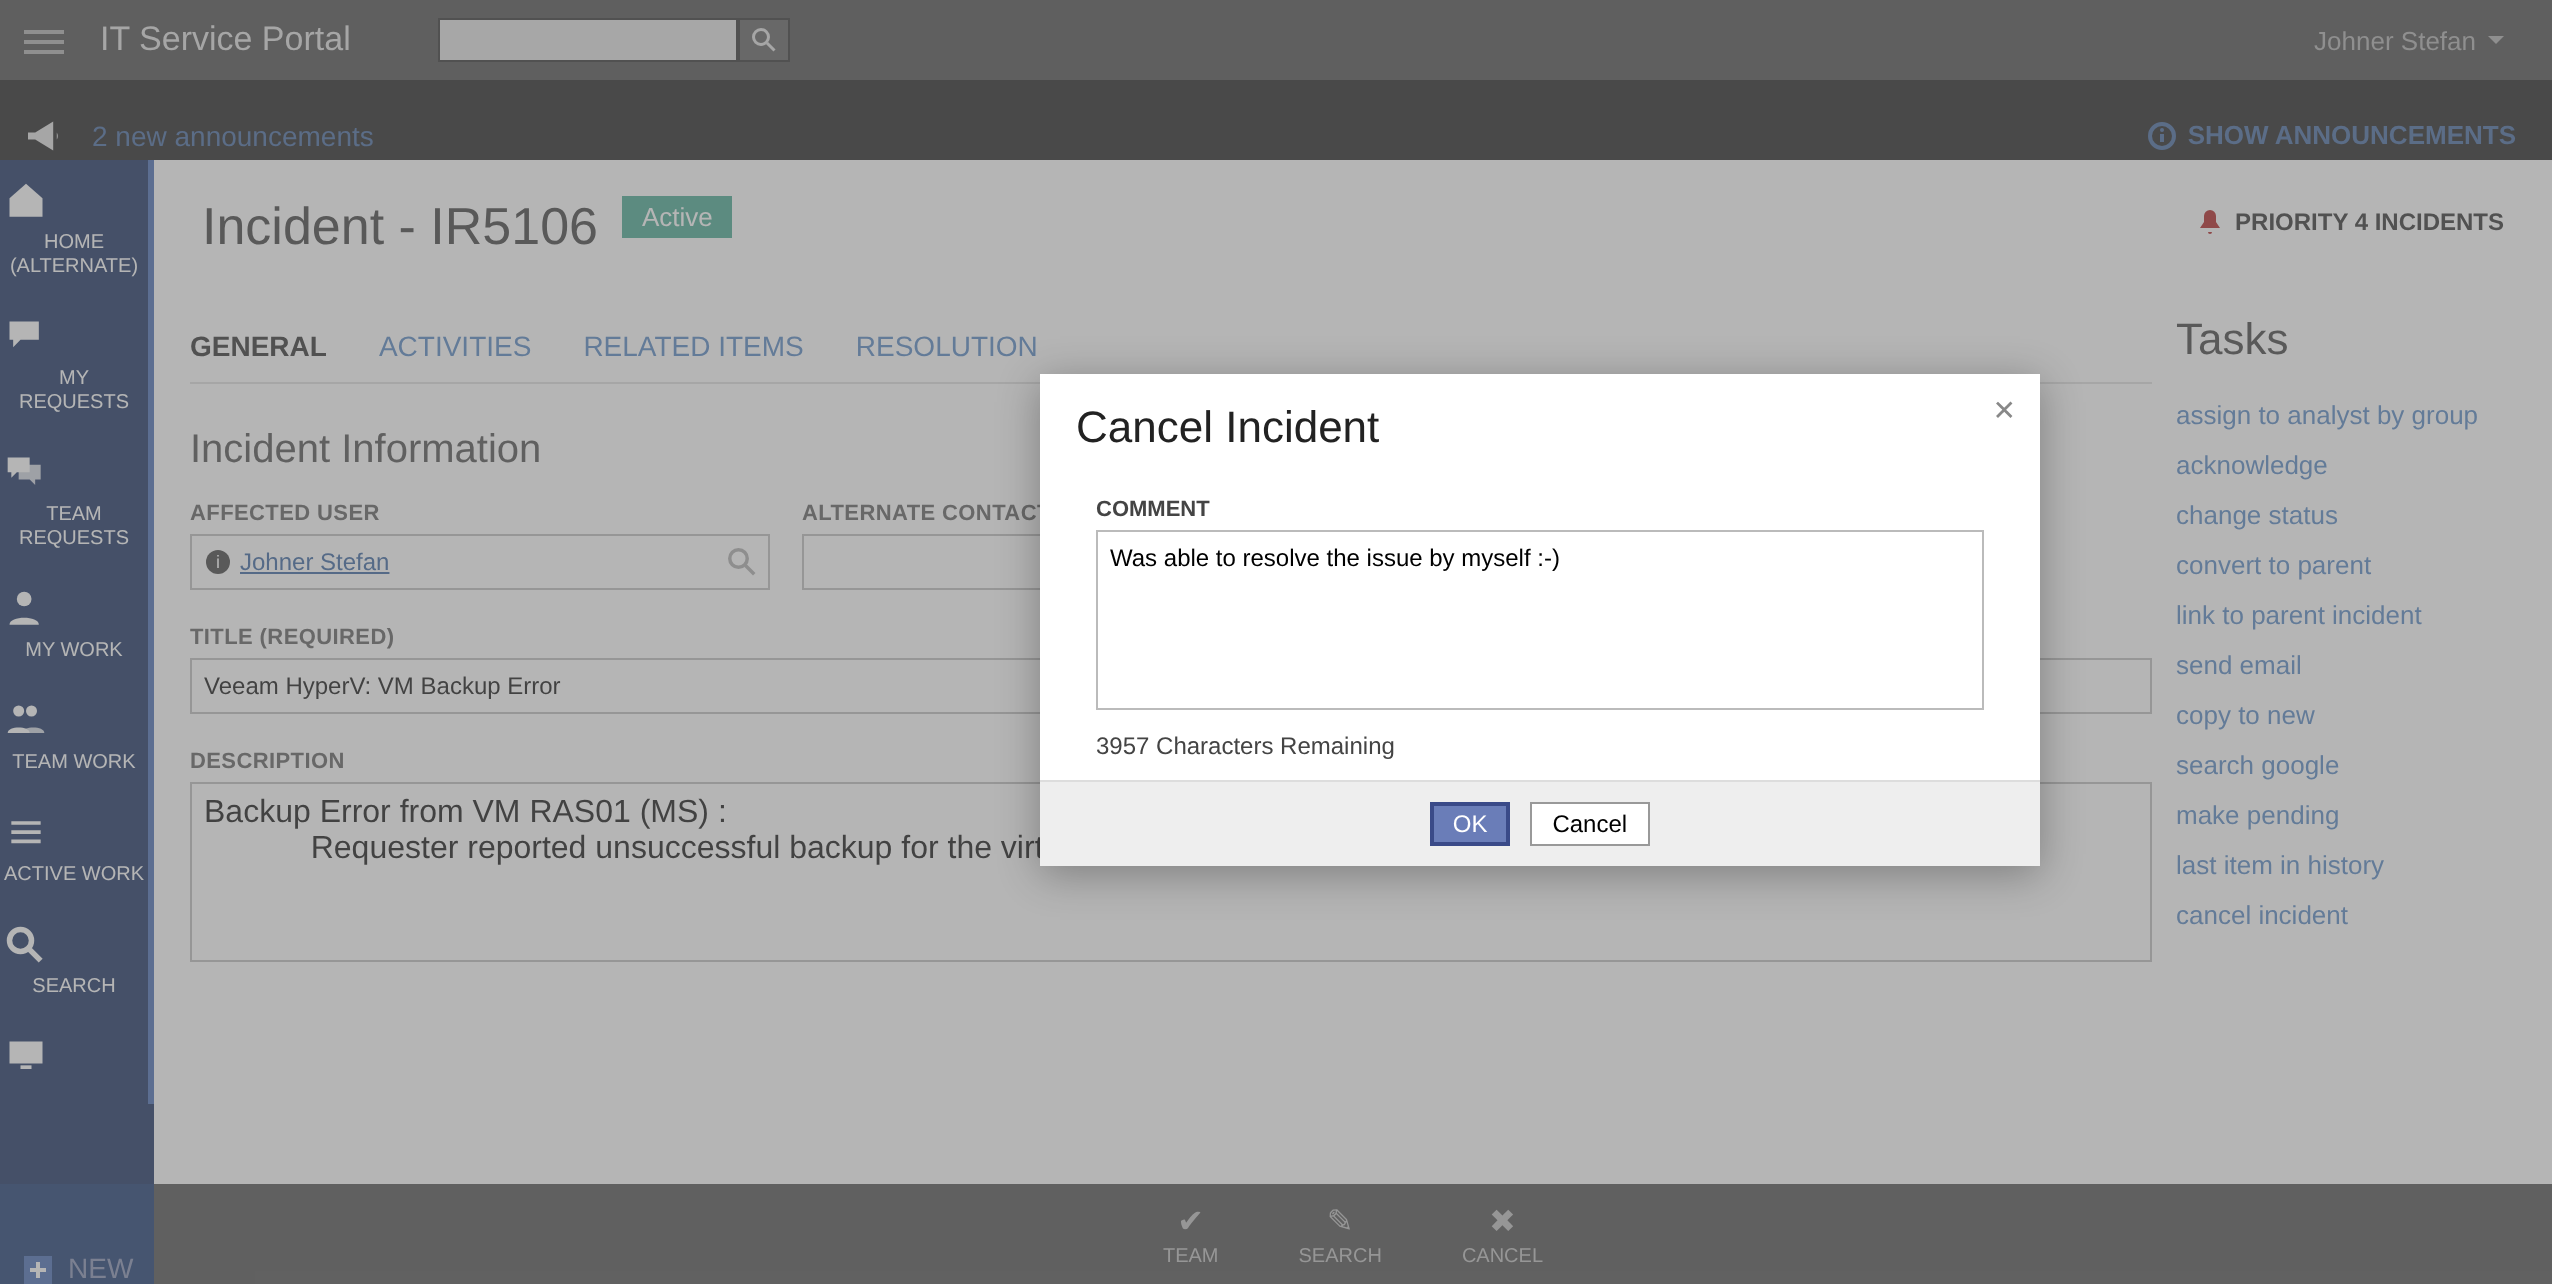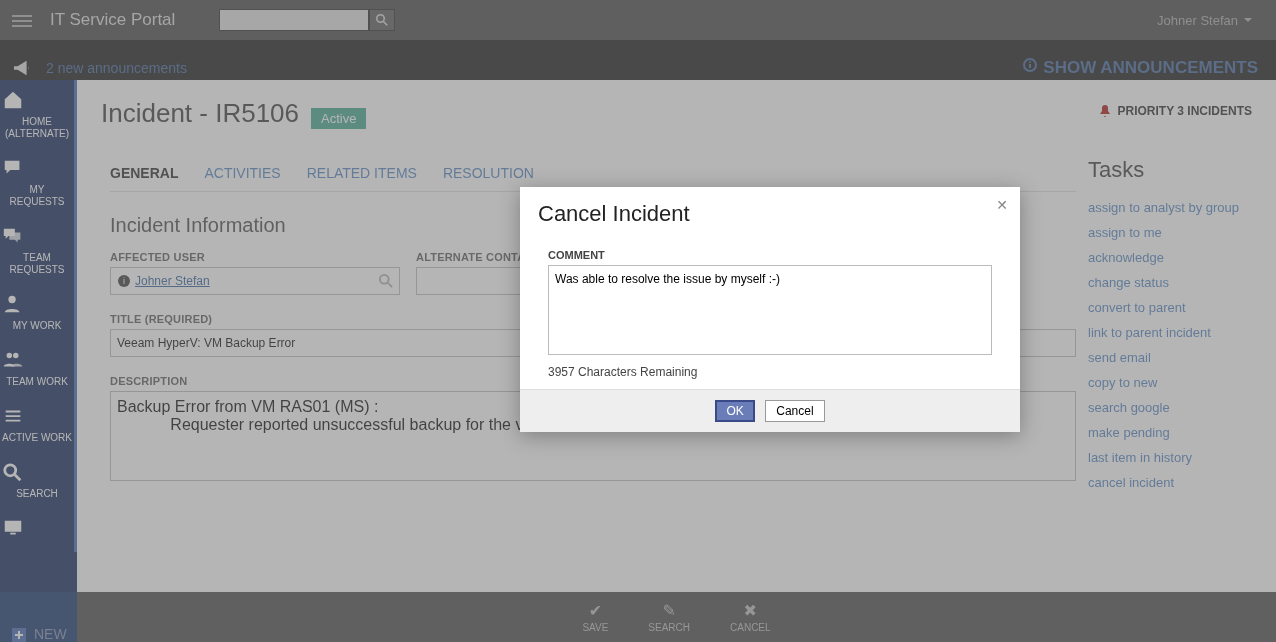--- a/index.html
+++ b/index.html
@@ -11,38 +11,38 @@
 .hamburger div { height:2px; background:#aaa; margin:3px 0; }
 .portal-title { font-size:17px; color:#ddd; margin-left:18px; font-weight:300; }
 .search-box { margin-left:44px; display:flex; }
 .search-box input { width:150px; height:22px; background:#e0e0e0; border:1px solid #222; padding:0 4px; font-size:12px; }
 .search-box button { width:26px; height:22px; background:#555; border:1px solid #222; color:#ddd; cursor:pointer; display:flex; align-items:center; justify-content:center; }
 .user-menu { position:absolute; right:24px; color:#aaa; font-size:13px; display:flex; align-items:center; gap:6px; cursor:pointer; }
 
 
 .announcebar { height:55px; background:#111; display:flex; align-items:center; padding:0 12px; color:#385f9a; font-size:14px; position:relative; }
 .announcebar .megaphone { width:22px; height:18px; margin-right:12px; color:#ddd; }
-.announcebar .show-link { position:absolute; right:18px; color:#385f9a; display:flex; align-items:flex-start; gap:6px; font-size:17px; font-weight:600; }
+.announcebar .show-link { position:absolute; right:18px; color:#385f9a; display:flex; align-items:flex-end; gap:6px; font-size:13px; font-weight:600; }
 
 
 .sidebar { position:absolute; left:0; top:80px; width:77px; bottom:0; background:#072055; color:#fff; }
 .sidebar .nav { border-right:3px solid #3b63b0; }
 .sidebar .item { text-align:center; padding:10px 2px 8px 2px; cursor:pointer; font-size:10px; line-height:12px; }
 .sidebar .item .icon { font-size:20px; margin-bottom:4px; display:block; }
 .sidebar .new-btn { position:absolute; bottom:0; left:0; right:0; height:50px; background:#0a2a66; display:flex; align-items:flex-end; padding-left:12px; gap:8px; cursor:pointer; font-size:14px; color:#7f8bb0; }
 
 
 .main { position:absolute; left:77px; right:0; top:80px; bottom:50px; background:#fff; overflow:hidden; }
-.page-header { padding:18px 24px 10px 24px; display:flex; align-items:flex-end; position:relative; }
+.page-header { padding:18px 24px 10px 24px; display:flex; align-items:flex-start; position:relative; }
 .page-header h1 { font-size:26px; font-weight:300; color:#333; }
 .status-badge { background:#3aa38a; color:#fff; font-size:13px; padding:3px 10px; margin-left:12px; }
 .priority { position:absolute; right:24px; top:24px; font-size:12px; font-weight:700; color:#222; display:flex; align-items:center; gap:6px; }
 .priority .bell { color:#a11; }
 
-.body-area { display:flex;margin-left:15px; }
+.body-area { display:flex; }
 .form-col { flex:1; padding:0 0 0 18px; }
 .tabs { display:flex; gap:26px; border-bottom:1px solid #ddd; padding:0 0 0 0; margin-top:16px; font-size:14px; }
 .tabs .tab { padding:10px 0; color:#4a7fbf; cursor:pointer; }
 .tabs .tab.active { color:#222; font-weight:600; }
 
 .section-title { font-size:20px; font-weight:300; color:#444; margin:22px 0 14px 0; }
 .field-row { display:flex; gap:16px; margin-bottom:18px; }
 .field { flex:1; }
 .field label { font-size:11px; font-weight:700; color:#555; letter-spacing:.2px; display:block; margin-bottom:4px; }
 .field .control { border:1px solid #bbb; height:28px; display:flex; align-items:center; padding:0 6px; font-size:12px; background:#fff; position:relative; }
@@ -181,21 +181,21 @@
 </div>
 
 <div class="main">
   <div class="page-header">
     <h1>Incident - IR5106</h1>
     <span class="status-badge">Active</span>
     <div class="priority">
       <svg class="bell" width="14" height="14" viewBox="0 0 14 14">
           <path d="M7 1a3 3 0 013 3v3l2 3H2l2-3V4a3 3 0 013-3zm-1 11h2a1 1 0 01-2 0z" fill="#a11"></path>
         </svg>
-      <span>PRIORITY 3 INCIDENTS</span>
+      <span>PRIORITY 4 INCIDENTS</span>
     </div>
   </div>
 
   <div class="body-area">
     <div class="form-col">
       <div class="tabs" id="tabs">
           <div class="tab active">GENERAL</div>
           <div class="tab">ACTIVITIES</div>
           <div class="tab">RELATED ITEMS</div>
           <div class="tab">RESOLUTION</div>
@@ -237,38 +237,37 @@
           <textarea class="desc-box" style="">Backup Error from VM RAS01 (MS) :
             Requester reported unsuccessful backup for the virtual machine 'RAS01'</textarea>
         </div>
       </div>
     </div>
 
     <div class="tasks-col">
       <h2>Tasks</h2>
       <div id="tasks-list">
           <div class="task">assign to analyst by group</div>
-          <div class="task">assign to me</div>
           <div class="task">acknowledge</div>
           <div class="task">change status</div>
           <div class="task">convert to parent</div>
           <div class="task">link to parent incident</div>
           <div class="task">send email</div>
           <div class="task">copy to new</div>
           <div class="task">search google</div>
           <div class="task">make pending</div>
           <div class="task">last item in history</div>
           <div class="task">cancel incident</div>
         </div>
     </div>
   </div>
 </div>
 
 <div class="footer">
-  <div class="act"><span class="icon">✔</span><span>SAVE</span></div>
+  <div class="act"><span class="icon">✔</span><span>TEAM</span></div>
   <div class="act"><span class="icon">✎</span><span>SEARCH</span></div>
   <div class="act"><span class="icon">✖</span><span>CANCEL</span></div>
 </div>
 
 <div class="overlay"></div>
 <div class="modal">
   <div class="m-head">
     <h3>Cancel Incident</h3>
     <span class="close">✕</span>
   </div>

